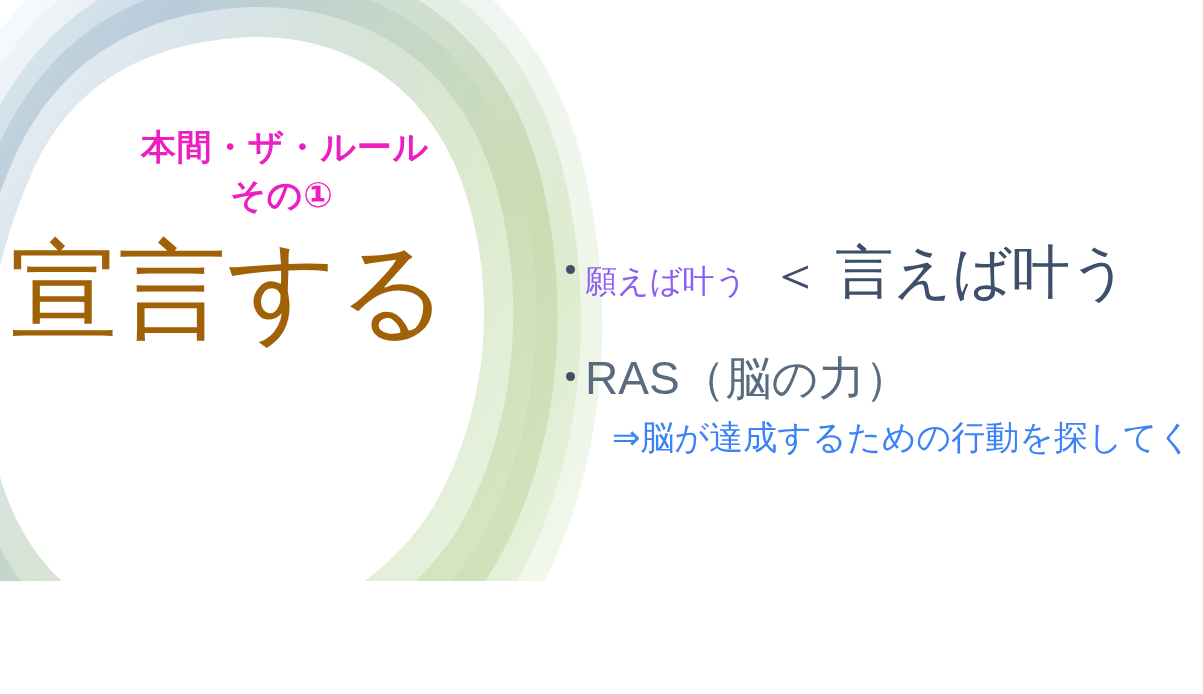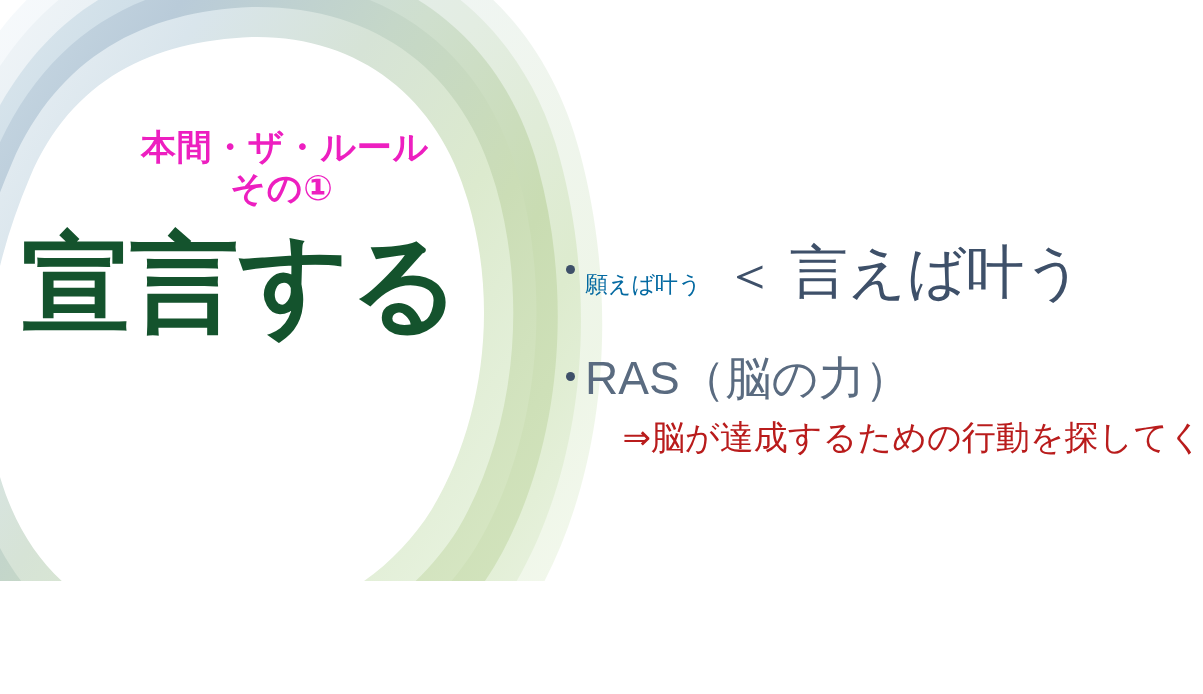--- a/index.html
+++ b/index.html
@@ -40,28 +40,28 @@
     letter-spacing: 0.02em;
     line-height: 1.06;
     font-size: 35px;
     -webkit-text-stroke: 4px #ffffff;
     paint-order: stroke fill;
     text-shadow:
        2px 0 0 #fff, -2px 0 0 #fff, 0 2px 0 #fff, 0 -2px 0 #fff,
        1.5px 1.5px 0 #fff, -1.5px 1.5px 0 #fff, 1.5px -1.5px 0 #fff, -1.5px -1.5px 0 #fff;
   }
   .kicker-line1 { padding-left: 10px; }
-  .kicker-line2 { padding-left: 4px; margin-top: 4px; }
+  .kicker-line2 { padding-left: 4px; margin-top: 11px; }
 
   #main-title {
     margin-top: 24px;
-    padding-left: 22px;
+    padding-left: 10px;
     font-size: 108px;
-    font-weight: bold;
-    color: #14532d;
+    font-weight: normal;
+    color: #a16207;
     line-height: 1.0;
     letter-spacing: 0.005em;
     white-space: nowrap;
   }
 
   
   #bullets {
     position: absolute;
     left: 566px;
     top: 243px;
@@ -83,22 +83,22 @@
 
   
   #bullet-1 { margin-bottom: 54px; }
   #bullet-1 .bullet-dot { margin-top: 22px; }
   .cmp-line {
     display: flex;
     align-items: baseline;
     white-space: nowrap;
   }
   .cmp-small {
-    font-size: 23px;
-    color: #0369a1;
+    font-size: 32px;
+    color: #8b5cf6;
     line-height: 1.0;
   }
   .cmp-lt {
     font-size: 52px;
     color: #3E5069;
     line-height: 1.0;
     margin: 0 14px 0 22px;
     font-weight: normal;
   }
   .cmp-big {
@@ -111,26 +111,25 @@
   
   #bullet-2 .bullet-dot { margin-top: 17px; }
   .ras-line {
     font-size: 46px;
     color: #5A6B80;
     line-height: 1.0;
     white-space: nowrap;
   }
   .ras-sub {
     font-size: 34px;
-    color: #b91c1c;
+    color: #3b82f6;
     line-height: 1.0;
     margin-top: 19px;
     padding-left: 27px;
     white-space: nowrap;
-    text-align: right;
   }
 </style>
 </head>
 <body>
 
 <div id="slide">
 
   <div id="deco-ring">
     <svg width="740" height="890" viewBox="0 0 740 890" xmlns="http://www.w3.org/2000/svg" aria-hidden="true">
       <defs>

